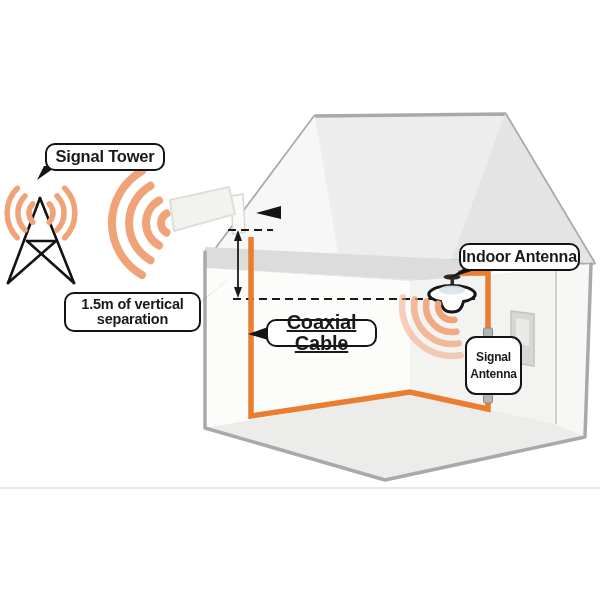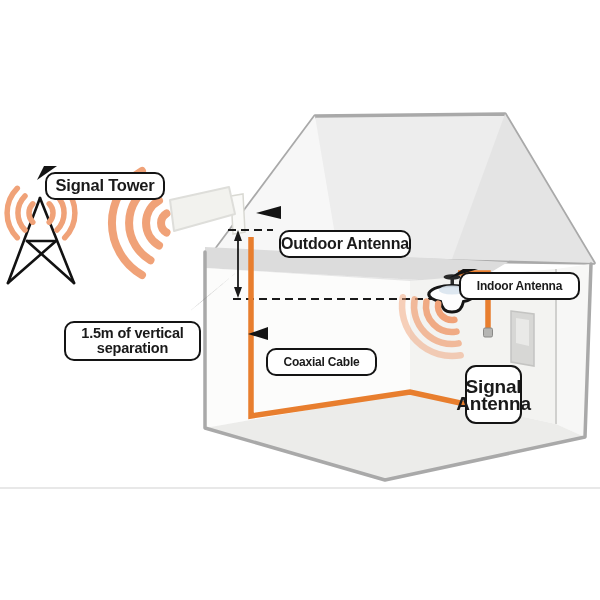--- a/index.html
+++ b/index.html
@@ -1,27 +1,27 @@
 <!DOCTYPE html>
 <html><head>
 <meta charset="utf-8">
 <style>
   html,body{margin:0;padding:0;background:#fff;}
   #stage{position:relative;width:600px;height:600px;background:#ffffff;overflow:hidden;
          font-family:"Liberation Sans","DejaVu Sans",sans-serif;}
   #art{position:absolute;left:0;top:0;}
   .bubble{position:absolute;background:#ffffff;border:2.5px solid #141414;border-radius:10px;
           display:flex;align-items:center;justify-content:center;text-align:center;
-          color:#1a1a1a;font-weight:600;letter-spacing:-0.2px;box-sizing:border-box;line-height:1.05;margin-top:29px;}
+          color:#1a1a1a;font-weight:600;letter-spacing:-0.2px;box-sizing:border-box;line-height:1.05;}
   .bubble-signal-tower {left:45px;  top:143px; width:120px; height:28px; font-size:16.5px;}
   .bubble-outdoor     {left:279px; top:201px; width:132px; height:28px; font-size:16px;}
-  .bubble-indoor      {left:459px; top:243px; width:121px; height:28px; font-size:12px;}
-  .bubble-coax        {left:266px; top:319px; width:111px; height:28px; font-size:12px;}
+  .bubble-indoor      {left:459px; top:243px; width:121px; height:28px; font-size:16px;}
+  .bubble-coax        {left:266px; top:319px; width:111px; height:28px; font-size:20px;text-decoration:underline;}
   .bubble-sep         {left:64px;  top:292px; width:137px; height:40px; font-size:14.5px;}
-  .bubble-booster     {left:465px; top:336px; width:57px;  height:59px; font-size:19px; line-height:17px; border-radius:11px;}
+  .bubble-booster     {left:465px; top:336px; width:57px;  height:59px; font-size:12px; line-height:17px; border-radius:11px;}
 </style>
 </head>
 <body>
 
 <div id="stage">
   <svg id="art" width="600" height="600" viewBox="0 0 600 600">
 
     <line x1="0" y1="488" x2="600" y2="488" stroke="#e8e8e8" stroke-width="2"></line>
 
     <g>
@@ -116,23 +116,20 @@
     <polygon points="281,206 281,219 256,213" fill="#141414"></polygon>
     <polygon points="463,269 478,269 449,278" fill="#141414"></polygon>
     <polygon points="268,327 268,340 248,334" fill="#141414"></polygon>
     <polygon points="190,311 201,302 238,271" fill="#141414"></polygon>
   </svg>
 
   <div class="bubble bubble-signal-tower">
     <span>Signal Tower</span>
   </div>
 
-  <div class="bubble bubble-outdoor">
-    <span>Outdoor Antenna</span>
-  </div>
 
   <div class="bubble bubble-indoor">
     <span>Indoor Antenna</span>
   </div>
 
   <div class="bubble bubble-coax">
     <span>Coaxial Cable</span>
   </div>
 
   <div class="bubble bubble-sep">

